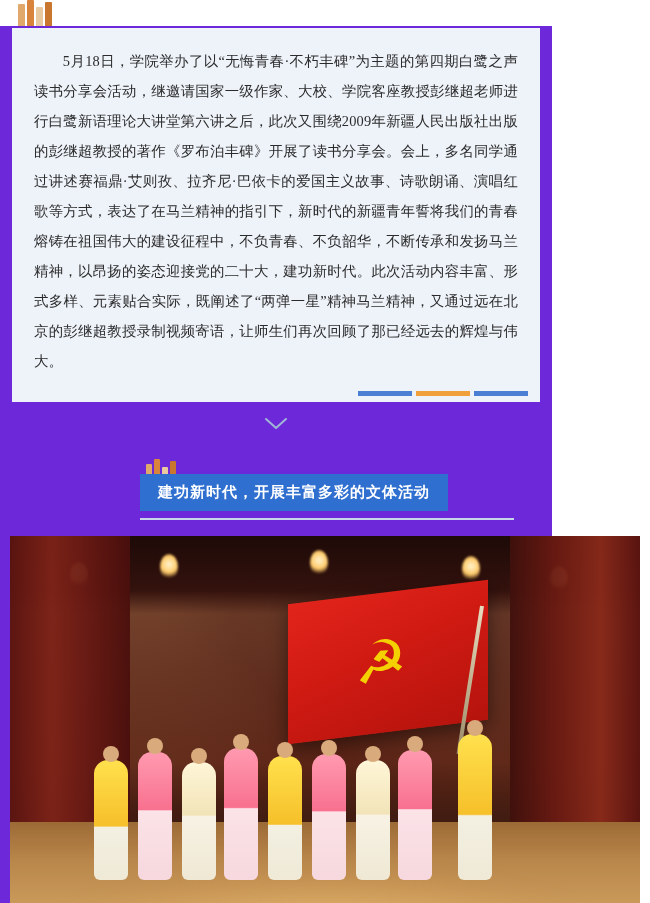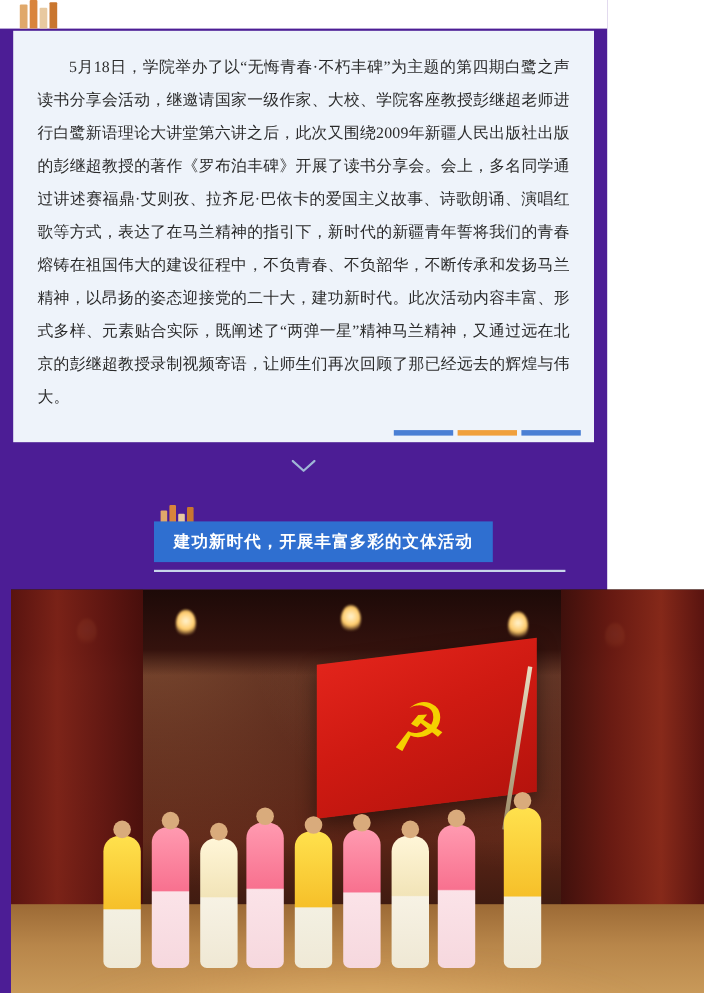--- a/index.html
+++ b/index.html
@@ -10,21 +10,21 @@
     width: 650px;
     height: 903px;
     background: #ffffff;
     font-family: "Liberation Sans", "DejaVu Sans", sans-serif;
     overflow: hidden;
   }
   .page {
     position: relative;
     width: 552px;
     height: 903px;
-    background: #4c1d95;
+    background: #6d28d9;
   }
 
   
   .top-strip {
     position: relative;
     height: 26px;
     background: #ffffff;
   }
   .top-books {
     position: absolute;

